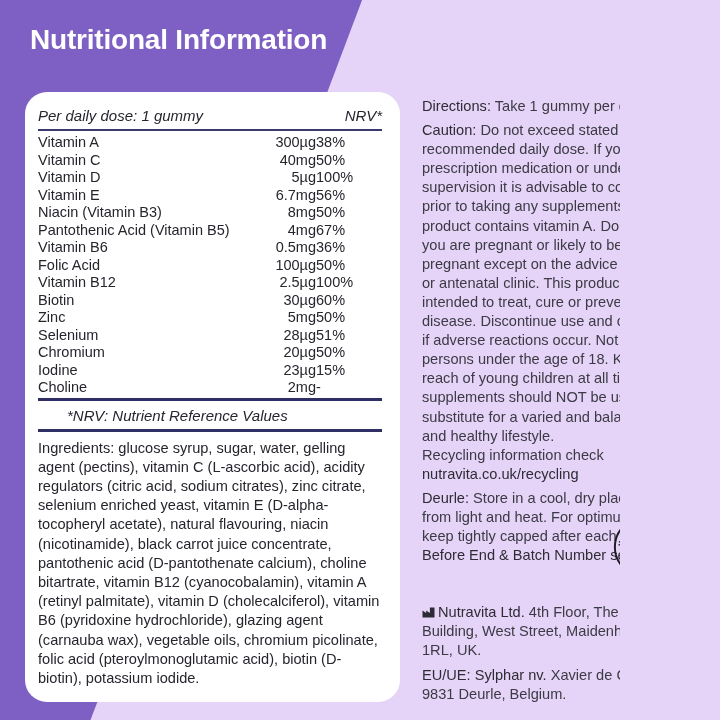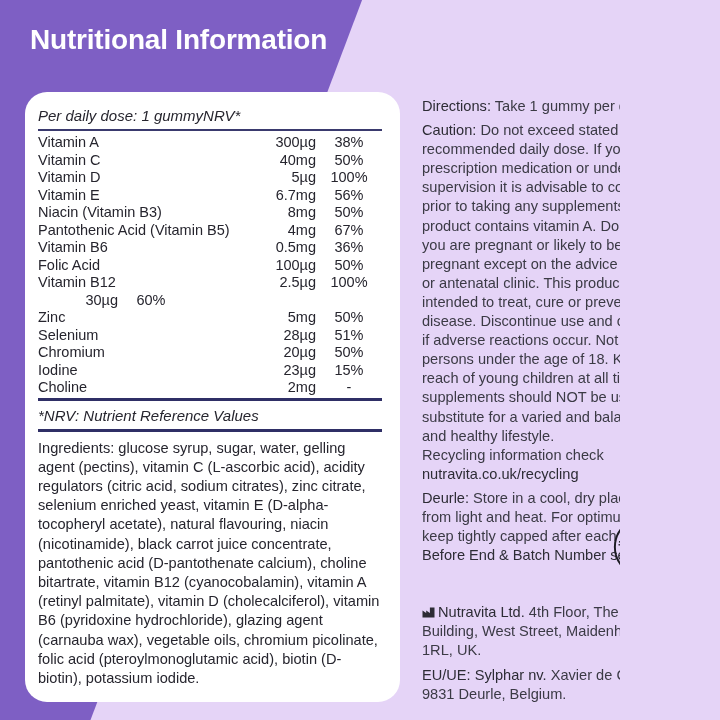--- a/index.html
+++ b/index.html
@@ -24,29 +24,29 @@
 
   .page-title{position:absolute;left:30px;top:24px;font-size:28px;font-weight:700;
     color:var(--title-text);letter-spacing:-0.2px;}
 
   .logo{position:absolute;left:660px;top:25px;width:44px;height:44px;}
 
   
   .card{position:absolute;left:25px;top:92px;width:375px;min-height:560px;
     background:var(--card-bg);border-radius:22px;padding:10px 18px 14px 13px;
     color:var(--card-text);}
-  .thead{display:flex;justify-content:flex-start;align-items:baseline;
+  .thead{display:flex;justify-content:space-between;align-items:baseline;
     font-style:italic;font-size:15px;padding:5px 0 4px 0;}
   .divider{border:none;height:2px;background:var(--divider);margin:1px 0 3px 0;}
   .divider.heavy{height:3px;background:var(--divider-heavy);}
   .trow{display:flex;align-items:baseline;line-height:17.5px;font-size:14.5px;}
   .trow .nname{flex:1;font-weight:400;}
   .trow .amount{width:80px;text-align:right;}
-  .trow .nrv{width:66px;text-align:center;}
-  .footnote{font-style:italic;font-size:15px;padding:3px 0 4px 0;}
+  .trow .nrv{width:66px;text-align:left;}
+  .footnote{font-style:italic;font-size:15px;padding:3px 0 4px 0;margin-left:29px;}
   .ingredients{margin-top:7px;font-size:14.6px;line-height:19.2px;}
   .ingredients b{font-weight:400;}
 
   
   .info{position:absolute;left:422px;top:97px;width:282px;font-size:14.6px;
     line-height:19.1px;color:var(--body-text);}
   .info p b{font-weight:400;color:#2d2c35;}
   .p-directions{margin-bottom:5px;}
   .p-recycle{margin-top:0;}
   .p-storage{margin-top:5px;}
@@ -121,20 +121,21 @@
           <span class="nname">Folic Acid</span>
           <span class="amount">100µg</span>
           <span class="nrv">50%</span>
         </div>
         <div class="trow">
           <span class="nname">Vitamin B12</span>
           <span class="amount">2.5µg</span>
           <span class="nrv">100%</span>
         </div>
         <div class="trow">
+          <span class="nname">Biotin</span>
           <span class="amount">30µg</span>
           <span class="nrv">60%</span>
         </div>
         <div class="trow">
           <span class="nname">Zinc</span>
           <span class="amount">5mg</span>
           <span class="nrv">50%</span>
         </div>
         <div class="trow">
           <span class="nname">Selenium</span>

